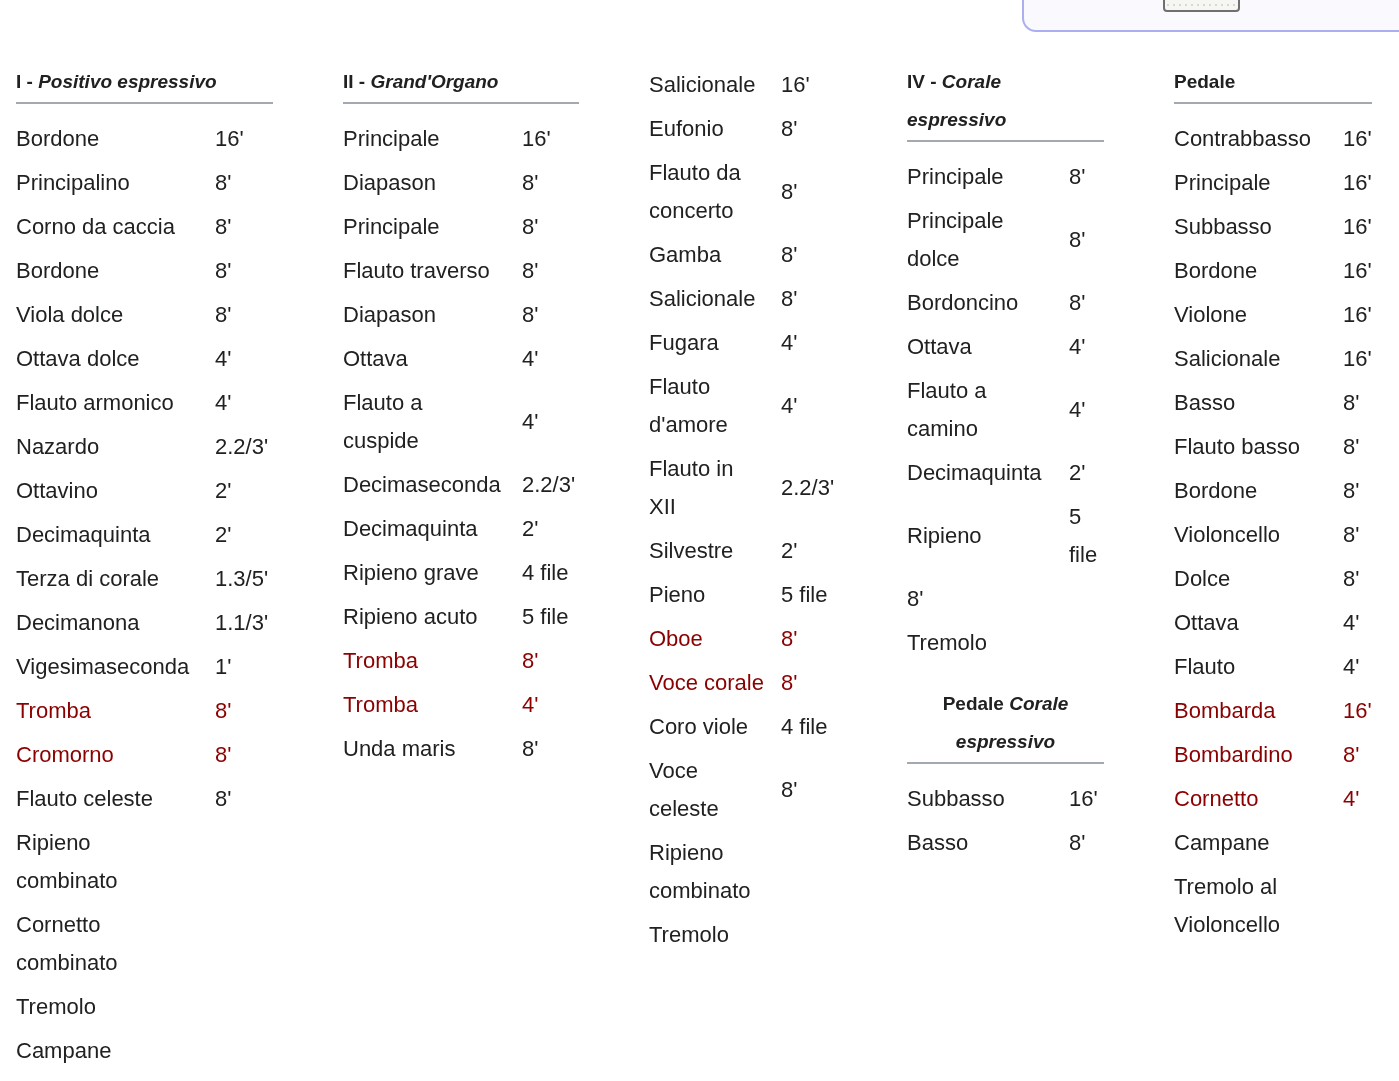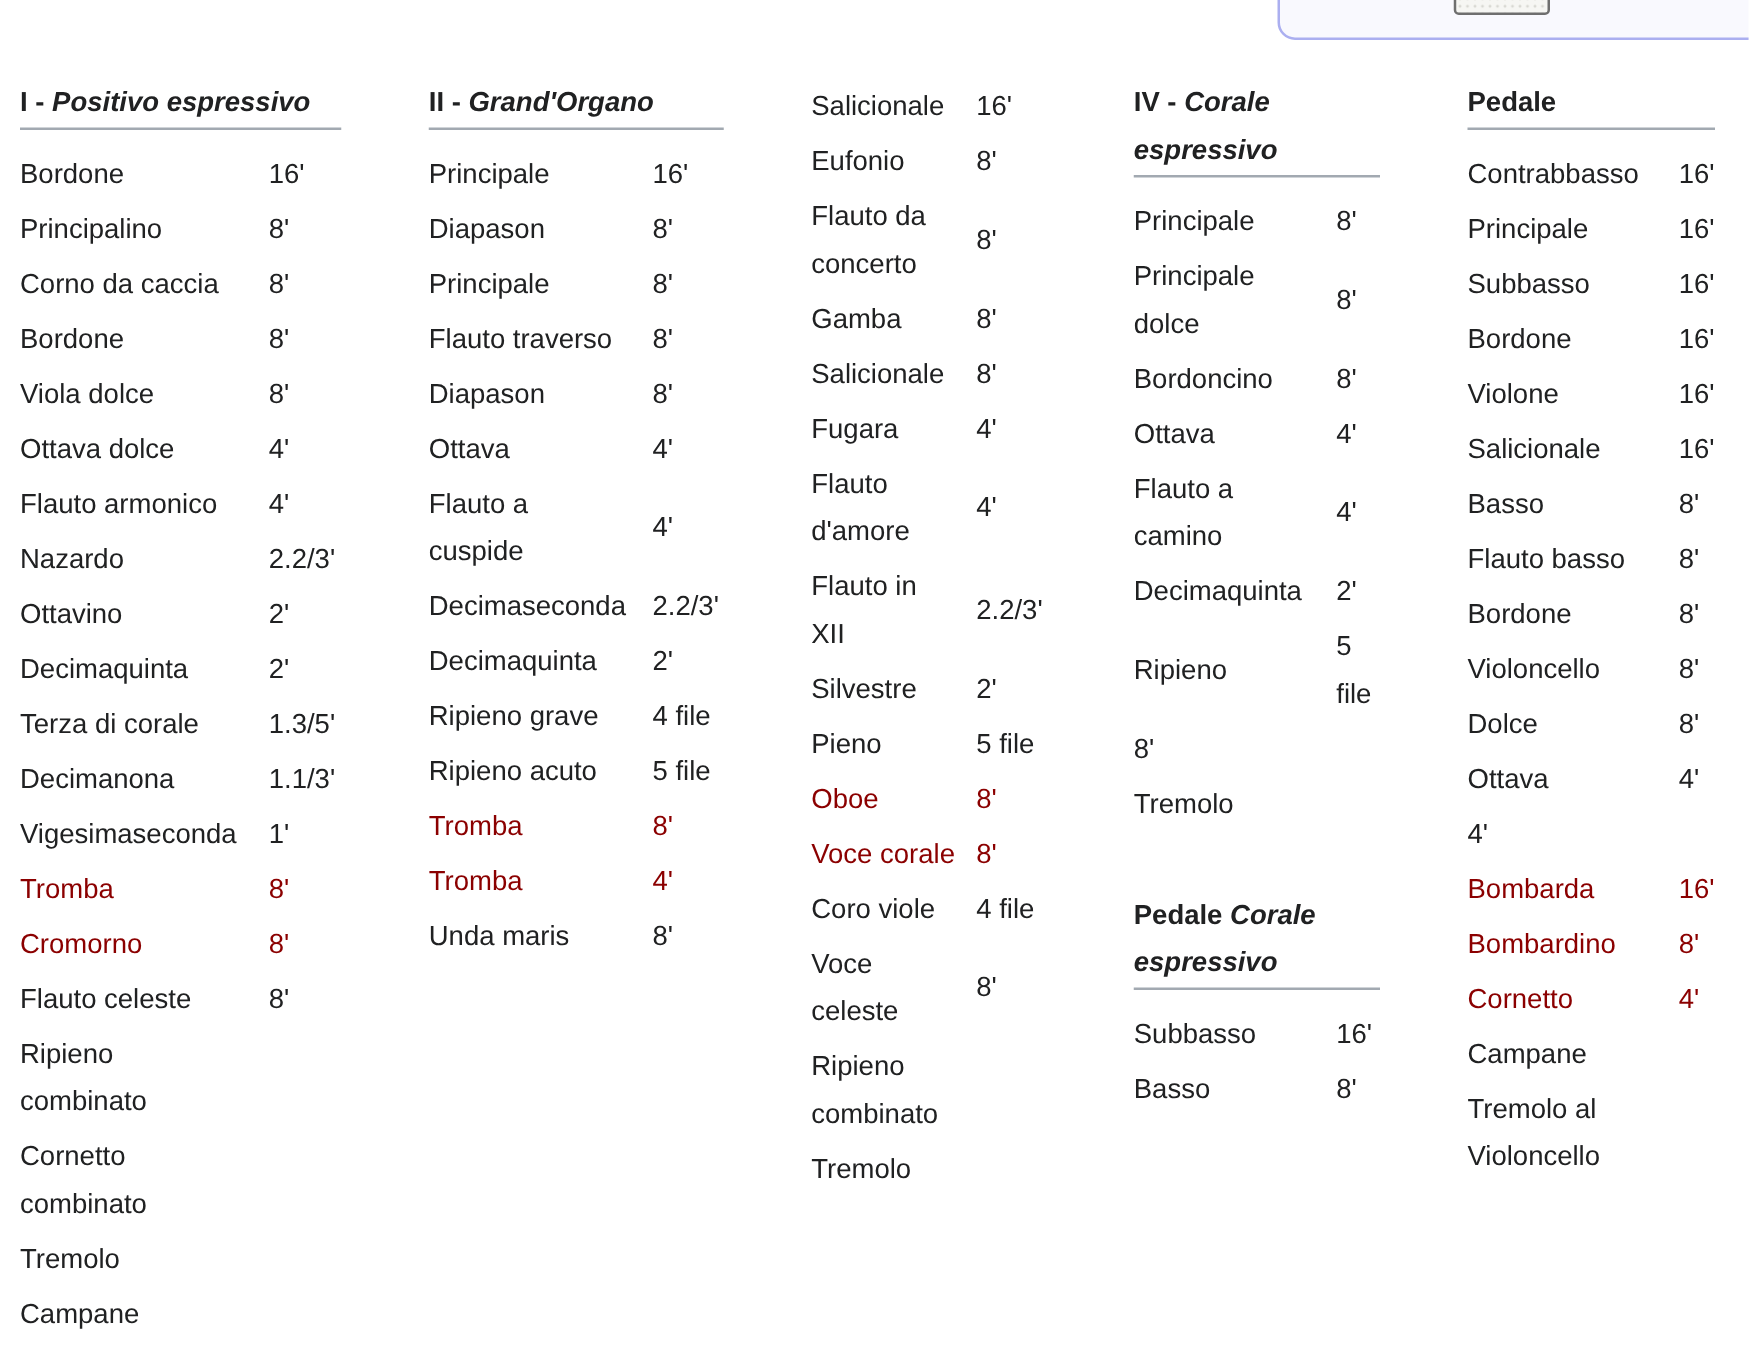--- a/index.html
+++ b/index.html
@@ -54,31 +54,31 @@
     align-items:flex-start;
   }
   .column{flex:0 0 auto;}
   .column:nth-child(1){width:257px;}
   .column:nth-child(2){width:236px;}
   .column:nth-child(3){width:188px;}
   .column:nth-child(4){width:197px;}
   .column:nth-child(5){width:198px;}
 
   .division-heading{
-    font-size:22px;
+    font-size:19px;
     font-weight:bold;
     line-height:38px;
     padding-bottom:1px;
     border-bottom:2px solid var(--rule);
     margin-bottom:13px;
   }
   .division-heading .it{font-style:italic;}
   .division-heading.sub{
-    margin-top:48px;
-    text-align:left;
+    margin-top:20px;
+    text-align:center;
   }
 
   .stop-row{
     display:flex;
     align-items:center;
     padding:3px 0;
   }
   .stop-name{
     flex:0 0 auto;
     box-sizing:border-box;
@@ -401,20 +401,21 @@
         </div>
         <div class="stop-row">
           <span class="stop-name">Dolce</span>
           <span class="stop-pitch">8'</span>
         </div>
         <div class="stop-row">
           <span class="stop-name">Ottava</span>
           <span class="stop-pitch">4'</span>
         </div>
         <div class="stop-row">
+          <span class="stop-name">Flauto</span>
           <span class="stop-pitch">4'</span>
         </div>
         <div class="stop-row reed">
           <span class="stop-name">Bombarda</span>
           <span class="stop-pitch">16'</span>
         </div>
         <div class="stop-row reed">
           <span class="stop-name">Bombardino</span>
           <span class="stop-pitch">8'</span>
         </div>

